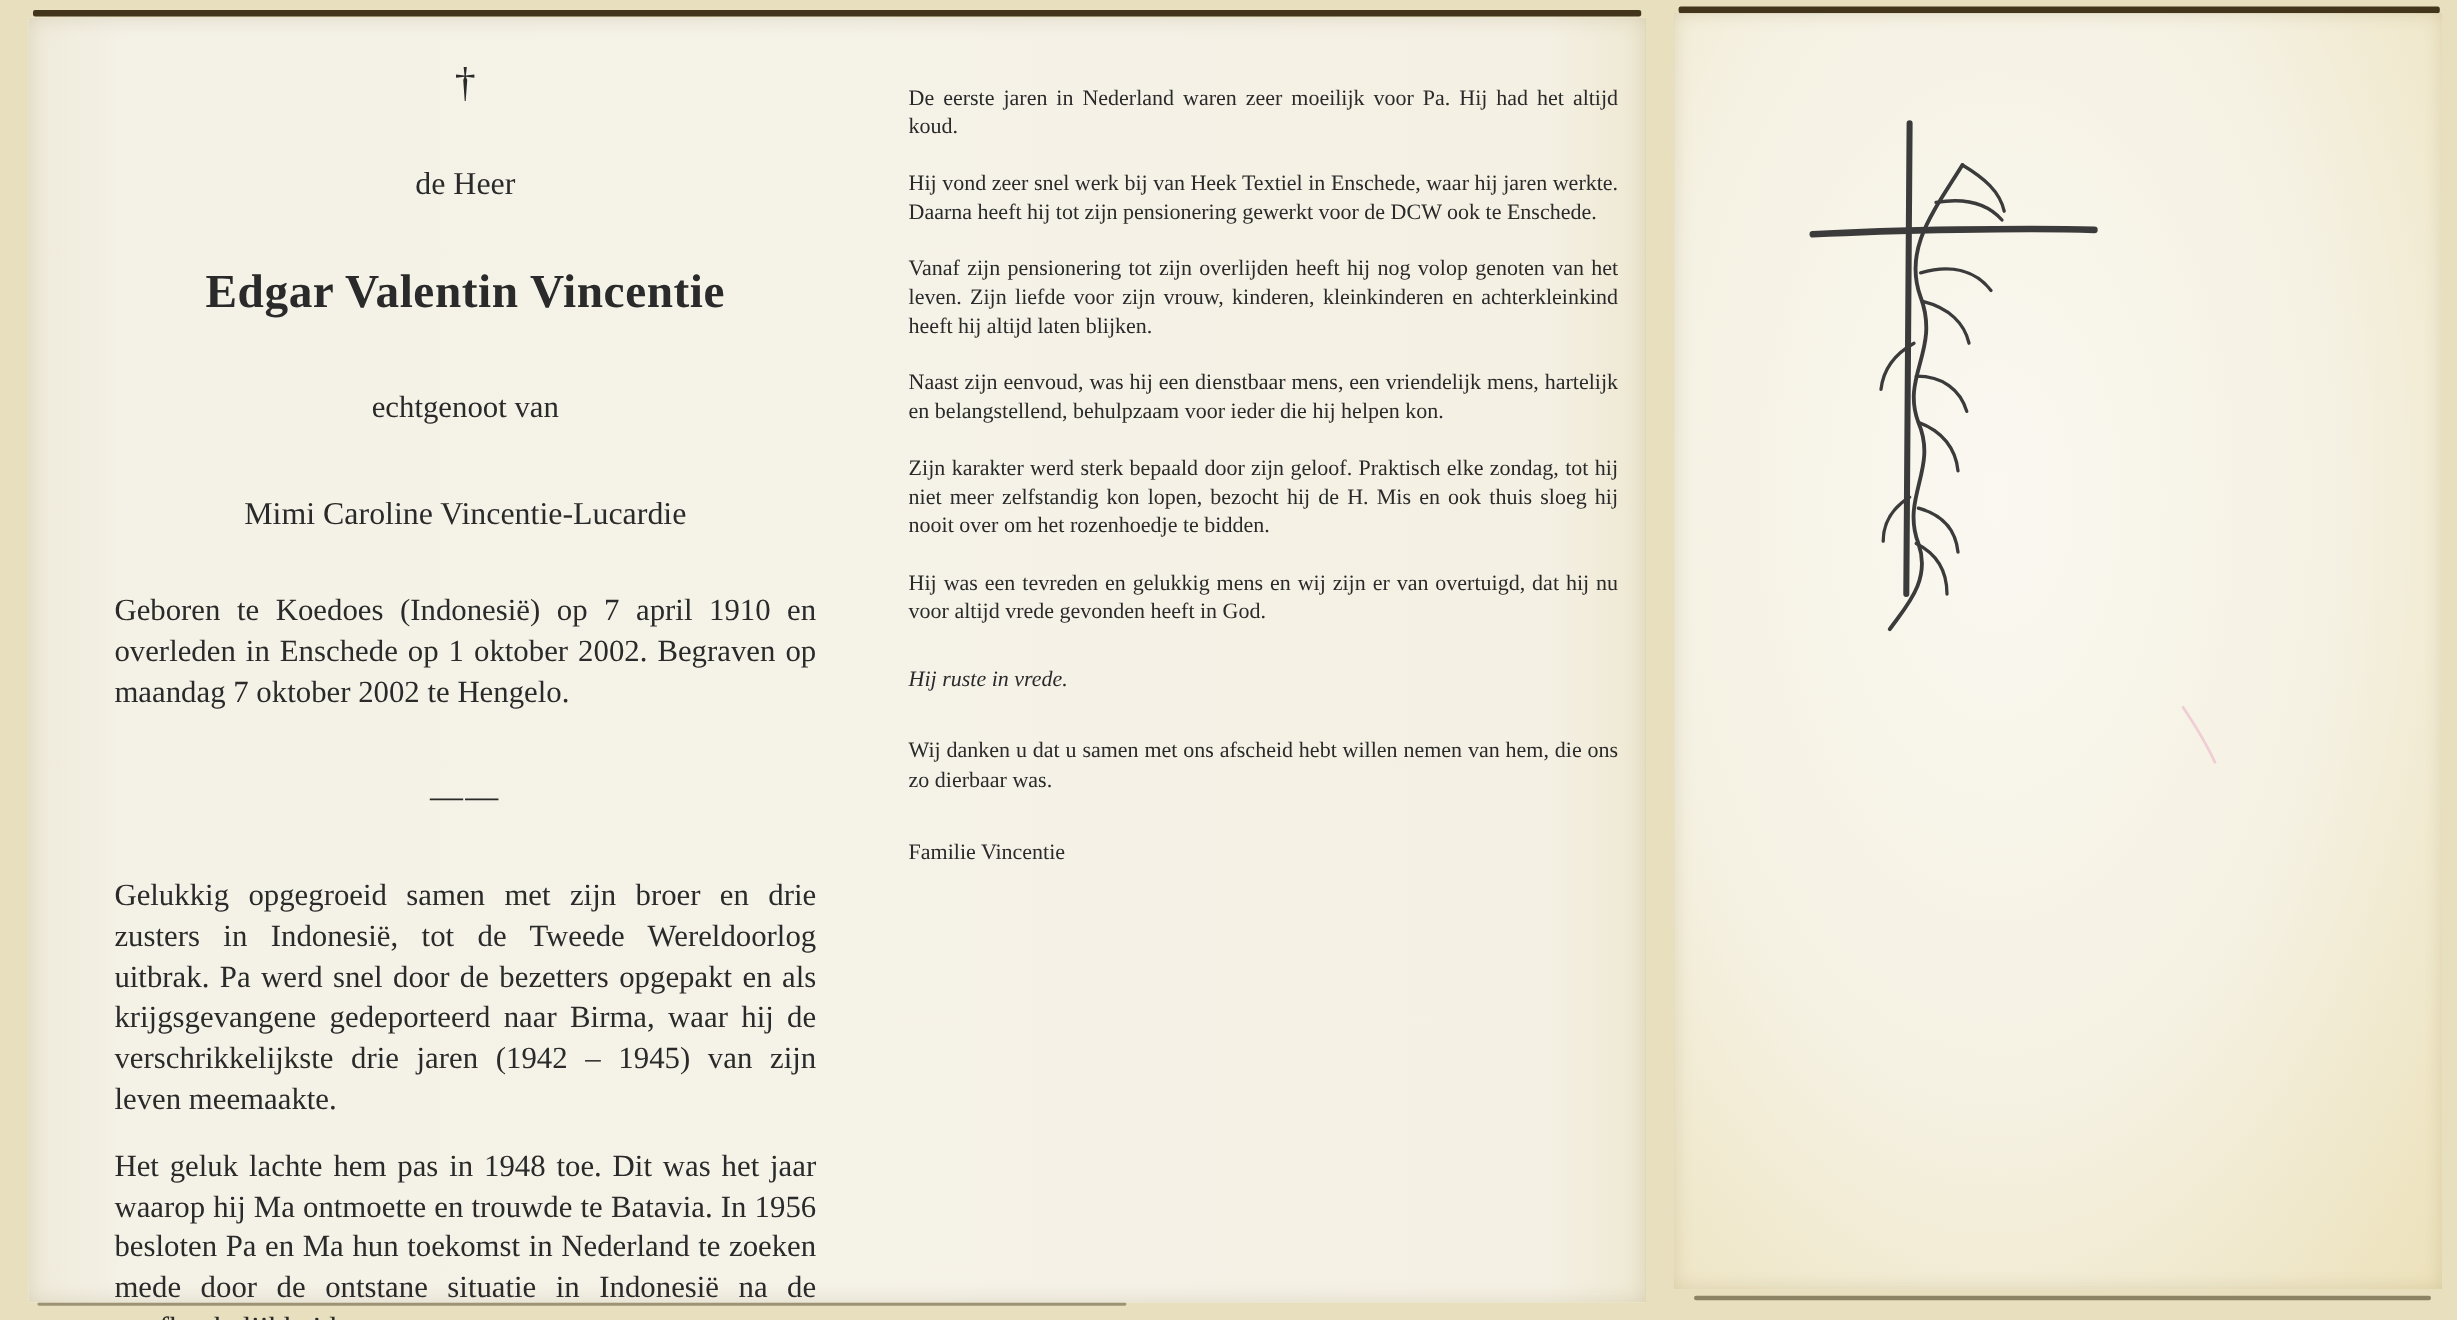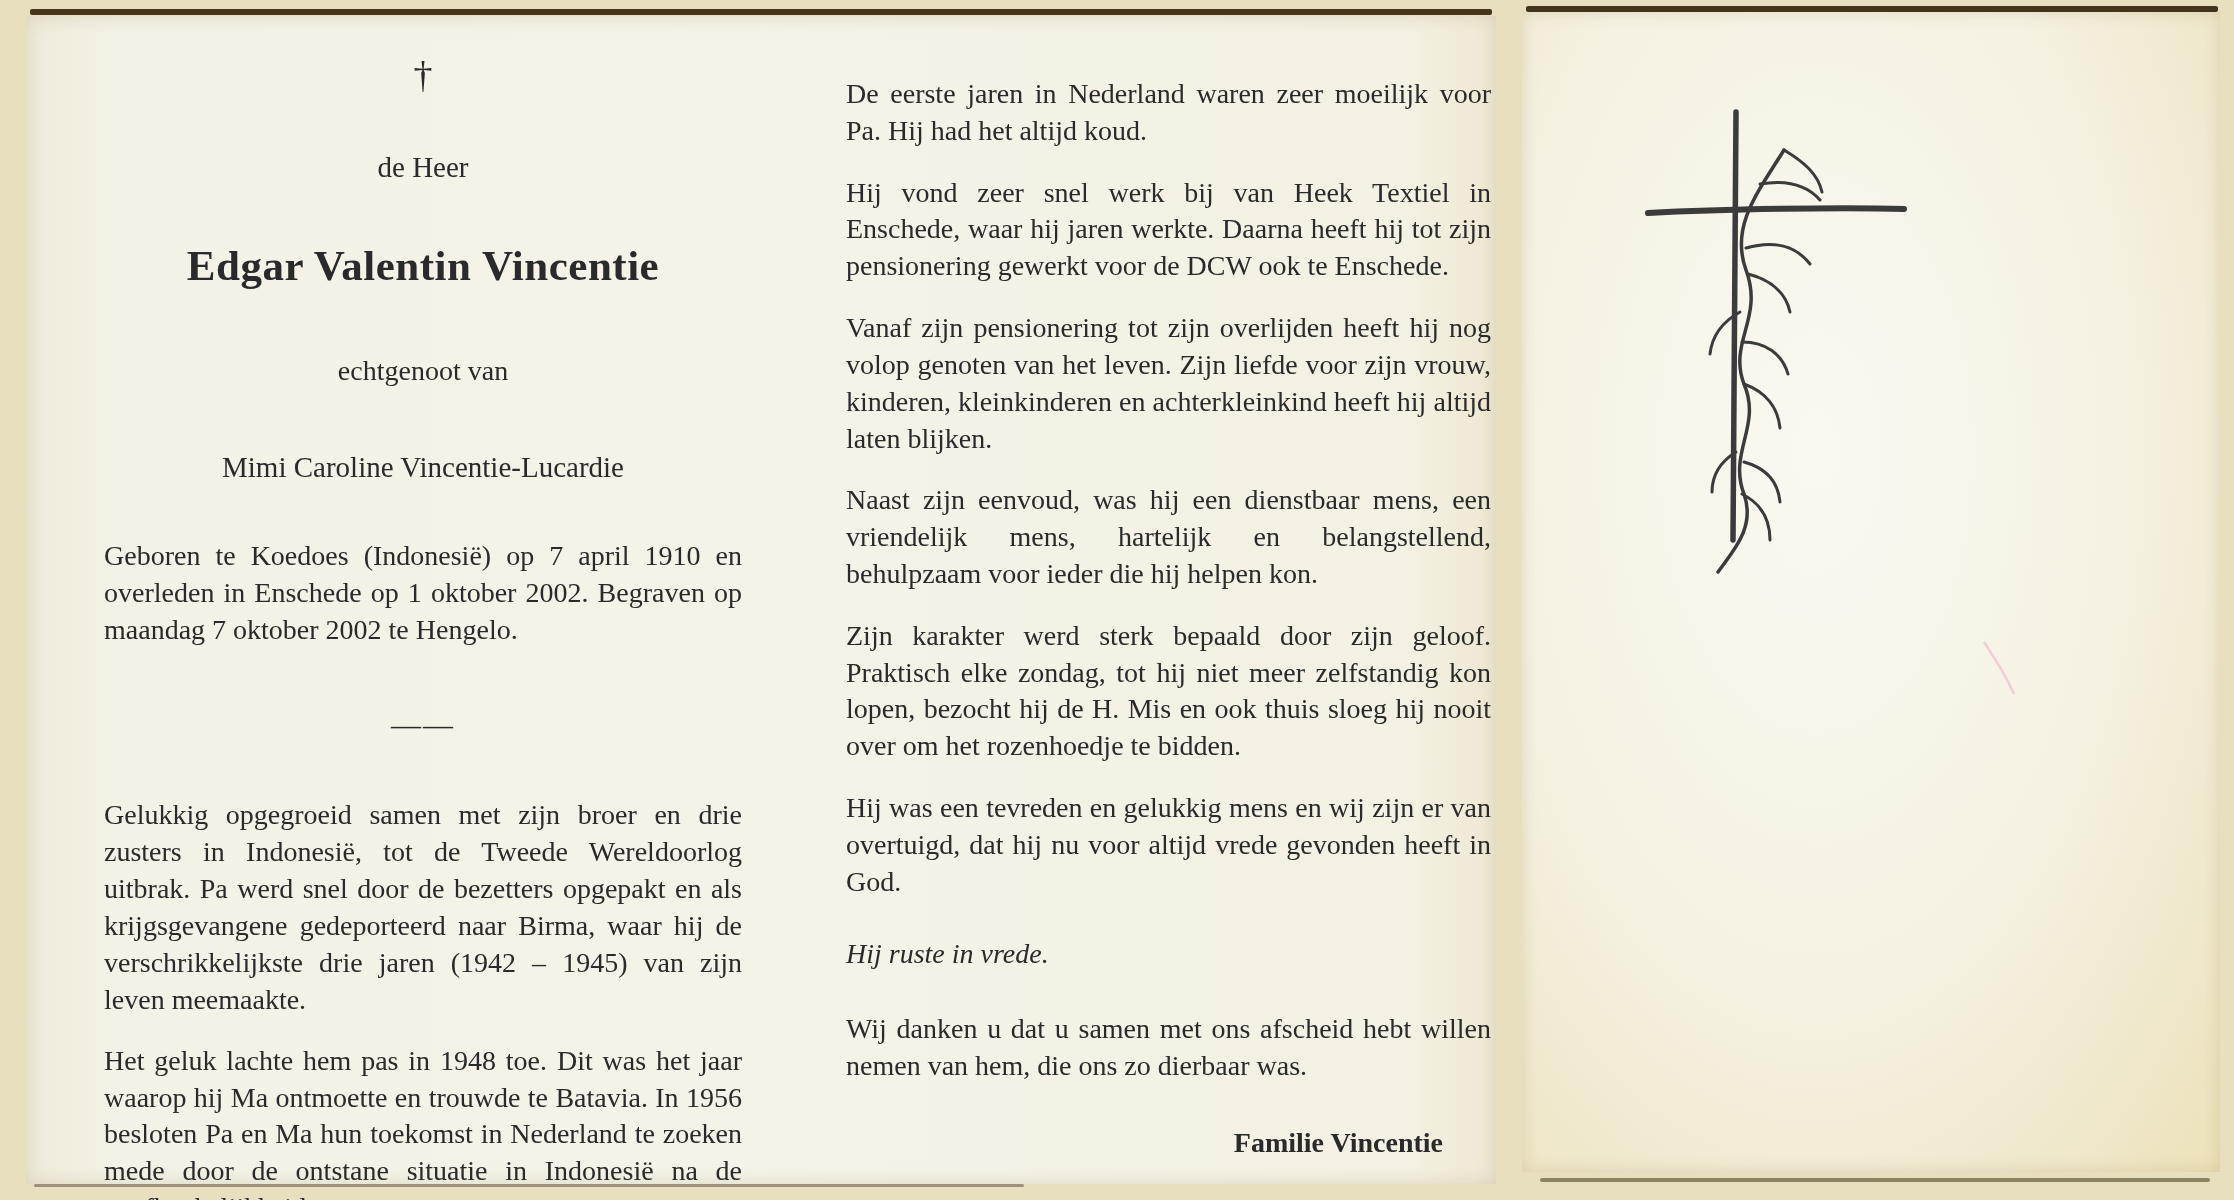--- a/index.html
+++ b/index.html
@@ -27,35 +27,35 @@
   .rule-top-left{left:30px;top:9px;width:1462px;height:6px;}
   .rule-top-right{left:1526px;top:6px;width:692px;height:6px;}
   .rule-bottom-left{left:34px;top:1184px;width:990px;height:3px;opacity:.45;}
   .rule-bottom-right{left:1540px;top:1178px;width:670px;height:4px;opacity:.55;}
   
   .col-a{
     position:absolute;left:78px;top:34px;width:638px;
     font-size:28px;line-height:1.32;text-align:center;
   }
   .col-b{
-    position:absolute;left:820px;top:60px;width:645px;
-    font-size:28px;line-height:1.315;text-align:justify;
+    position:absolute;left:800px;top:60px;width:645px;
+    font-size:20px;line-height:1.315;text-align:justify;
   }
   .cross-glyph{font-size:38px;margin:0 0 48px 0;}
   .prayer{font-size:29px;margin:0;}
   .deceased-name{font-size:43px;font-weight:700;margin:52px 0 0 0;letter-spacing:.5px;}
   .relation{margin:58px 0 0 0;font-family:Liberation Serif, serif;}
   .spouse{font-size:29px;margin:58px 0 0 0;}
   .life-dates{margin:52px 0 0 0;text-align:justify;}
   .divider{margin:56px 0 0 0;letter-spacing:2px;font-size:30px;}
   .col-a .bio{margin:52px 0 0 0;text-align:justify;}
   .col-a .bio + .bio{margin-top:24px;}
   .col-b p{margin:0 0 25px 0;}
   .rest-line{font-style:italic;margin:36px 0 38px 0 !important;}
-  .signature{text-align:right;padding-right:48px;margin-top:40px !important;font-weight:bold;}
+  .signature{text-align:left;padding-right:48px;margin-top:40px !important;}
   
   .illustration{position:absolute;left:0;top:0;width:698px;height:1160px;}
 </style>
 </head>
 <body>
 
 <div class="scan">
 
   <div class="rule rule-top-left"></div>
   <div class="rule rule-top-right"></div>

